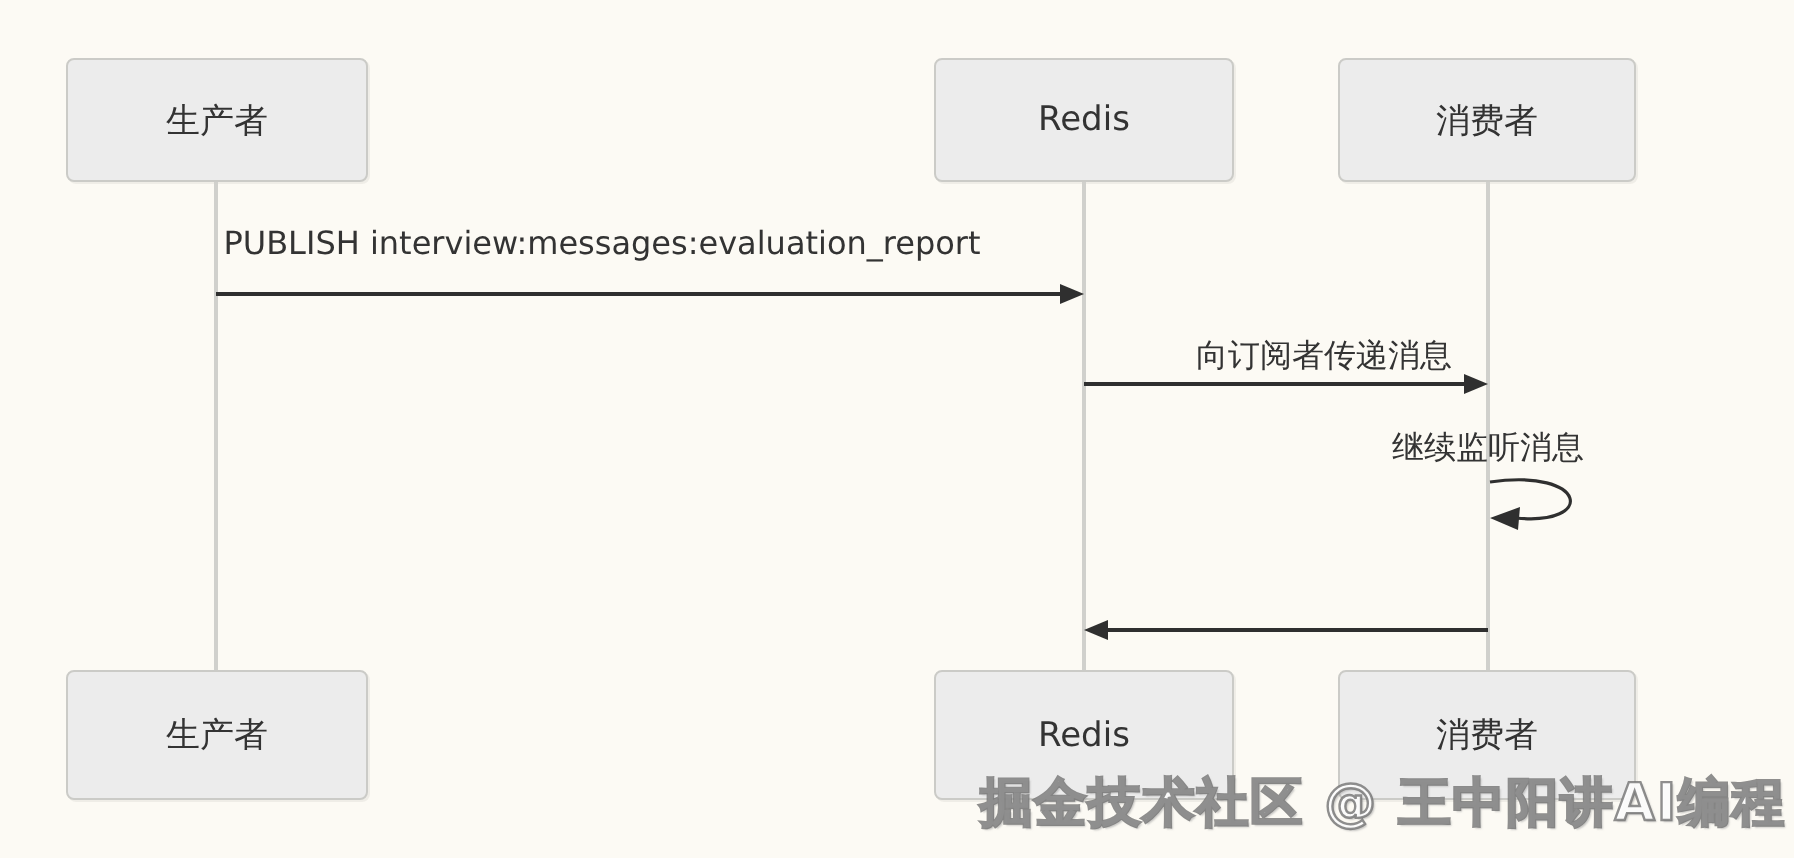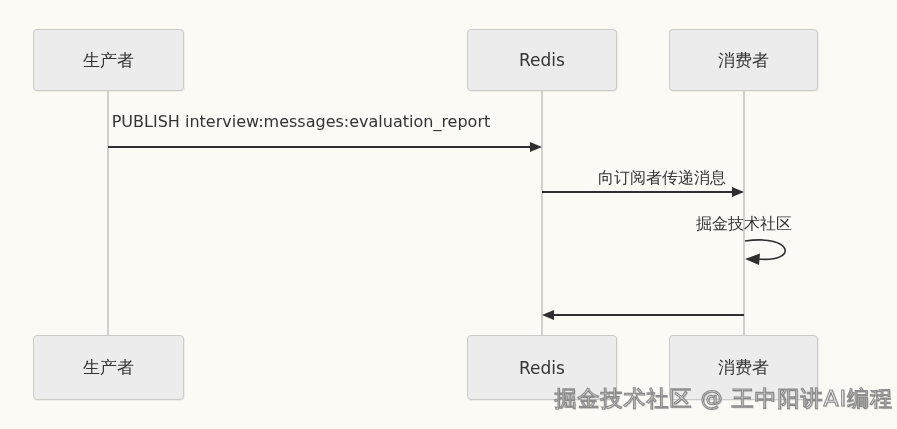--- a/index.html
+++ b/index.html
@@ -66,22 +66,22 @@
     border-bottom: 5px solid transparent;
     border-right: 12px solid var(--arrow);
   }
   .self-loop-svg { position: absolute; left: 744px; top: 237px; }
   .loop-path { stroke: var(--arrow); fill: none; stroke-width: 1.6px; }
   .loop-head { fill: var(--arrow); }
   .watermark {
     position: absolute;
     top: 384px;
     right: 4px;
-    font-size: 22px;
-    font-weight: normal;
+    font-size: 26px;
+    font-weight: bold;
     letter-spacing: 1px;
     white-space: nowrap;
     color: rgba(255,255,255,0.92);
     -webkit-text-stroke: 1.2px rgba(115,115,115,0.8);
     text-shadow: 1px 1px 1px rgba(160,160,160,0.6);
     z-index: 5;
   }
 </style>
 </head>
 <body>
@@ -97,21 +97,21 @@
   <div class="lifeline" style="left:743px;"></div>
 
   <div class="msg-label" style="left:108px; top:112px; width:386px;">PUBLISH interview:messages:evaluation_report</div>
   <div class="msg-line" style="left:108px; top:146px; width:422px;"></div>
   <div class="arrowhead-right" style="left:530px; top:142px;"></div>
 
   <div class="msg-label" style="left:542px; top:168px; width:240px;">向订阅者传递消息</div>
   <div class="msg-line" style="left:542px; top:191px; width:190px;"></div>
   <div class="arrowhead-right" style="left:732px; top:187px;"></div>
 
-  <div class="msg-label" style="left:654px; top:214px; width:180px;">掘金技术社区</div>
+  <div class="msg-label" style="left:654px; top:214px; width:180px;">继续监听消息</div>
   <svg class="self-loop-svg" width="58" height="30" viewBox="0 0 58 30">
     <path class="loop-path" d="M1,4 C50,-3 54,26 14,22"></path>
     <polygon class="loop-head" points="1,22 16,16.5 15,28"></polygon>
   </svg>
 
   <div class="msg-line" style="left:554px; top:314px; width:190px;"></div>
   <div class="arrowhead-left" style="left:542px; top:310px;"></div>
 
   <div class="actor-box" style="left:33px; top:335px; width:151px; height:65px;">生产者</div>
   <div class="actor-box" style="left:467px; top:335px; width:150px; height:65px;">Redis</div>

